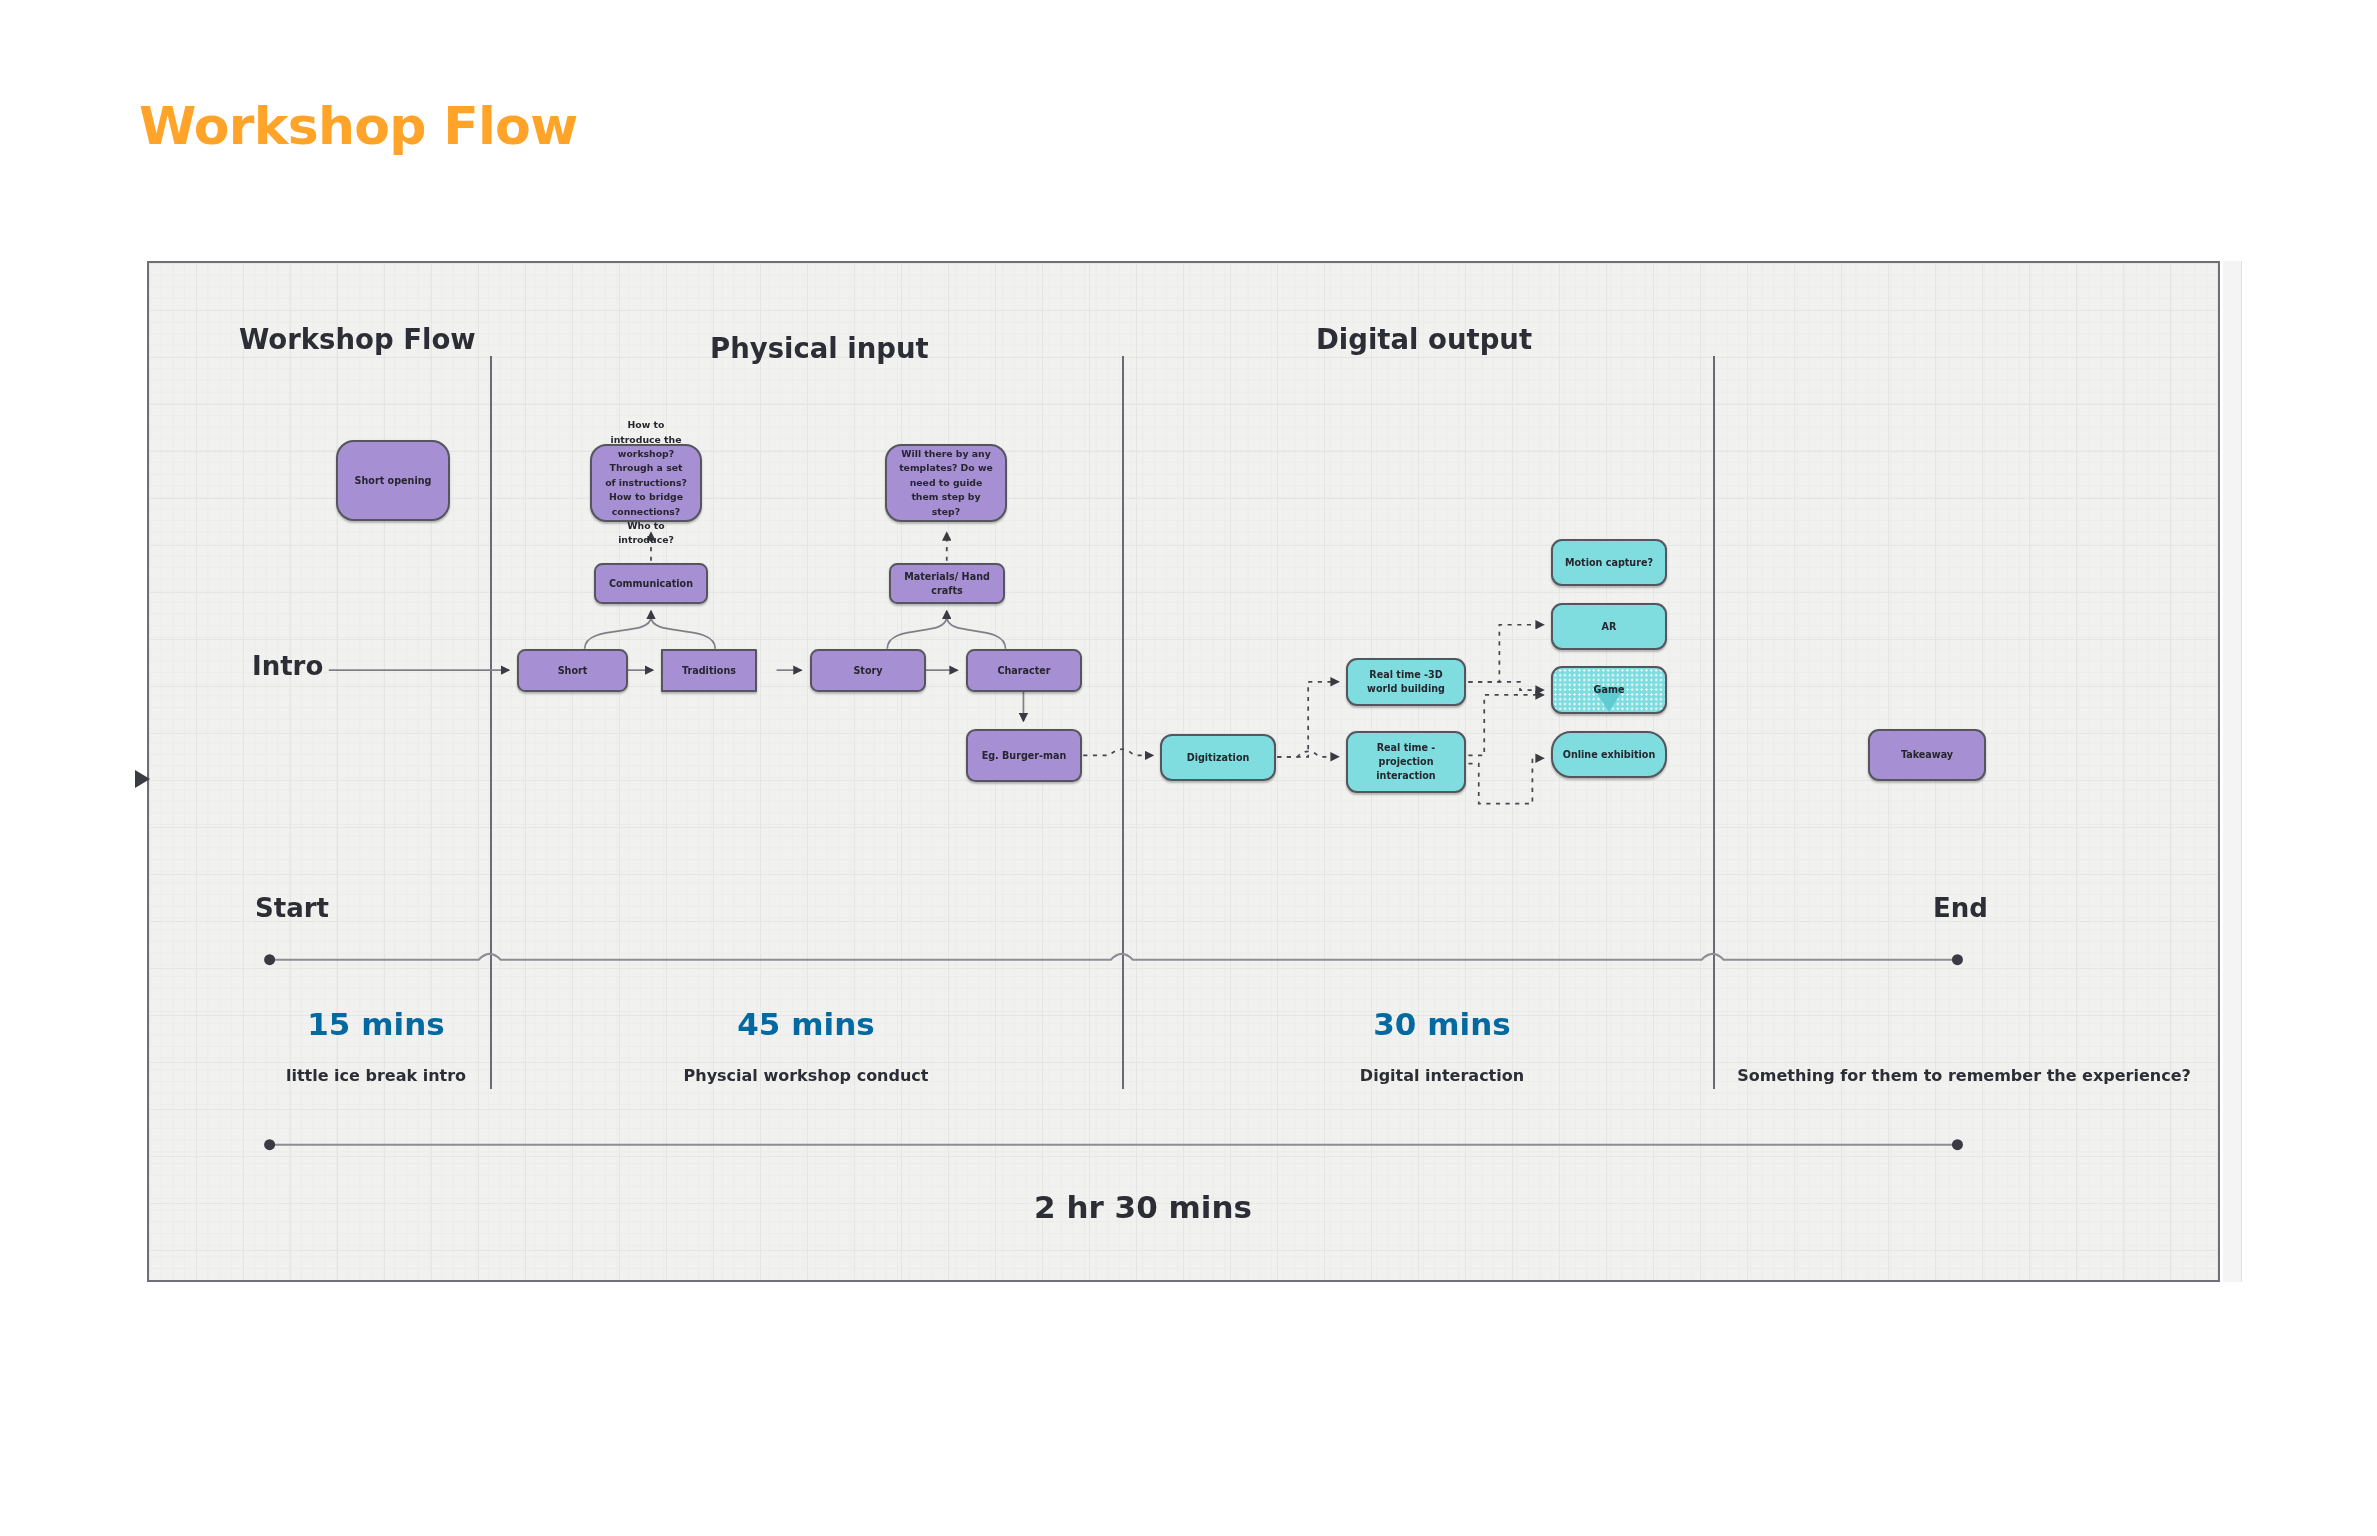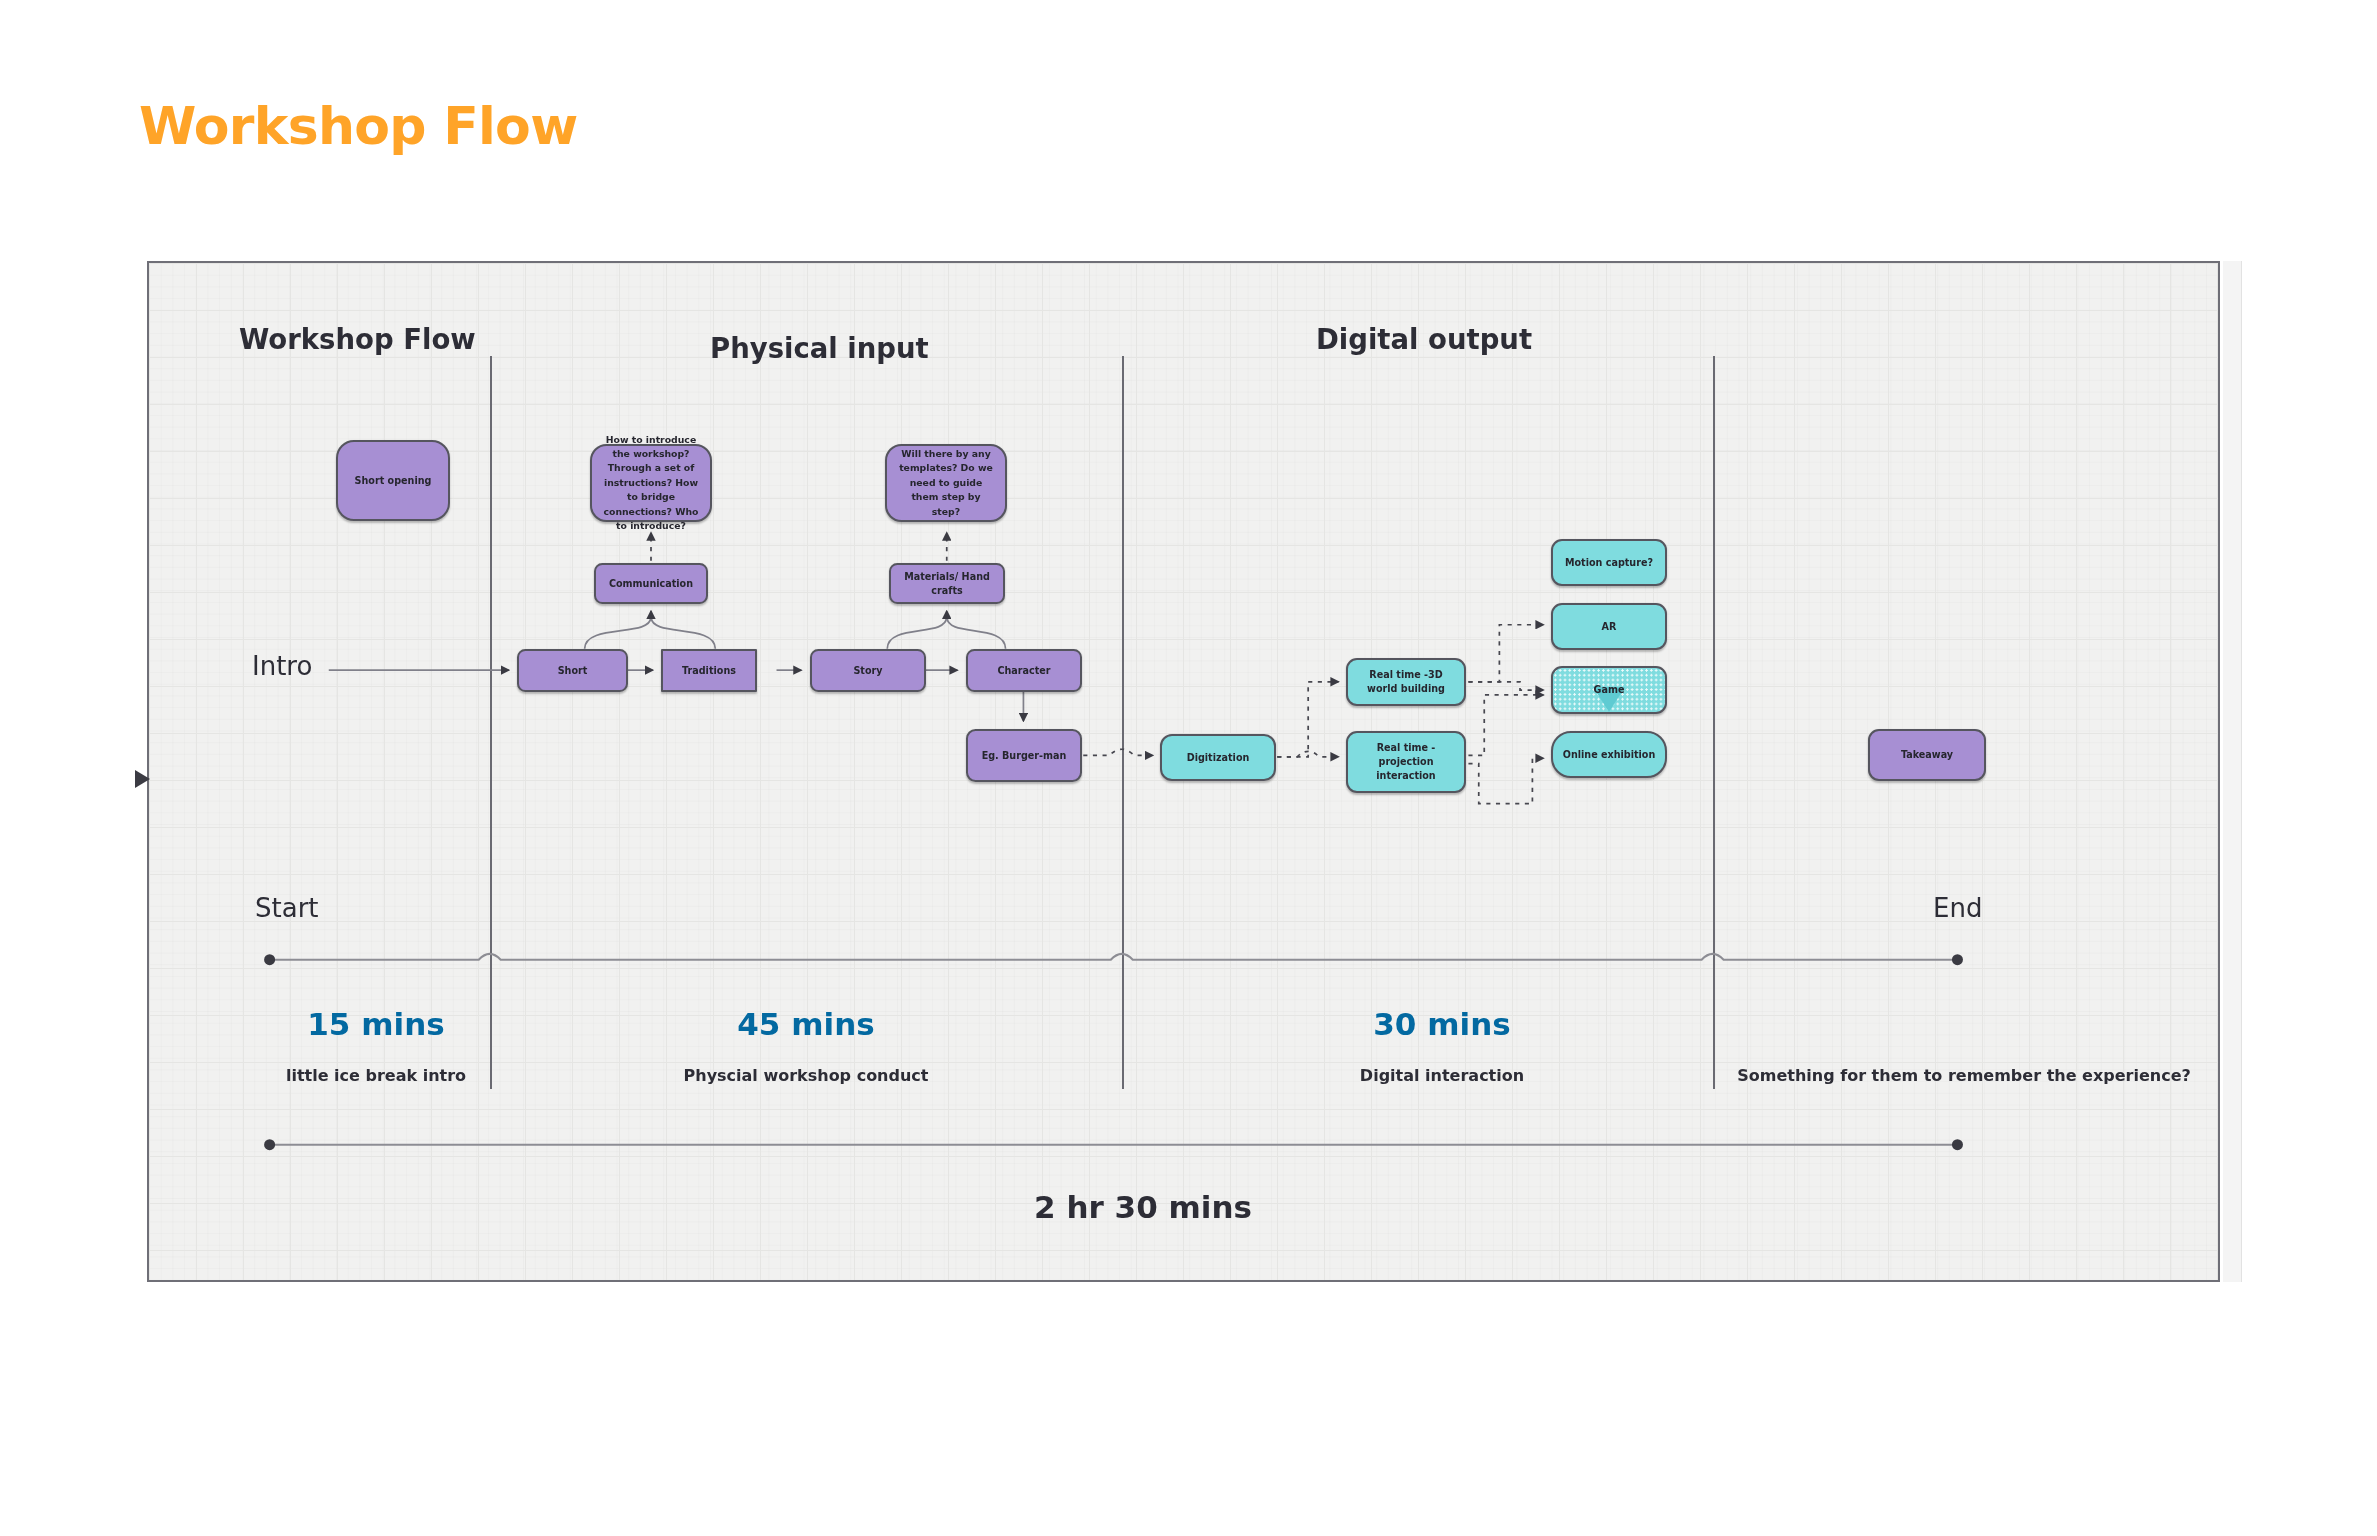--- a/index.html
+++ b/index.html
@@ -17,21 +17,21 @@
               linear-gradient(#e5e5e3 0.7px, transparent 0.7px),
               linear-gradient(90deg, #e5e5e3 0.7px, transparent 0.7px),
               linear-gradient(rgba(0,0,0,0.018) 0.7px, transparent 0.7px),
               linear-gradient(90deg, rgba(0,0,0,0.018) 0.7px, transparent 0.7px);
             background-size:47px 47px, 47px 47px, 11.7px 11.7px, 11.7px 11.7px; }
   #scroll-strip { position:absolute; left:2223px; top:261px; width:19px; height:1021px;
                   background:#f4f4f4; border-right:0.7px solid #e2e2e2; }
 
   
   .col-header { position:absolute; font-size:27.5px; font-weight:bold; color:#2d2d36; white-space:nowrap; }
-  .side-label { position:absolute; font-size:26px; font-weight:normal; color:#2d2d36; white-space:nowrap; }
+  .side-label { position:absolute; font-size:26px; font-weight:bold; color:#2d2d36; white-space:nowrap; }
   .mins-label { position:absolute; font-size:31px; font-weight:bold; color:#0369a1;
                 transform:translateX(-50%); white-space:nowrap; }
   .sub-label  { position:absolute; font-size:16px; font-weight:bold; color:#2d2d36;
                 transform:translateX(-50%); white-space:nowrap; }
   .total-label{ position:absolute; font-size:31px; font-weight:bold; color:#2d2d36;
                 transform:translateX(-50%); white-space:nowrap; }
 
   
   .divider { position:absolute; width:2.1px; background:#6a6a72; top:356px; height:733px; }
 
@@ -130,21 +130,21 @@
   <div class="sub-label" style="left:806px;top:1066px">Physcial workshop conduct</div>
   <div class="sub-label" style="left:1442px;top:1066px">Digital interaction</div>
   <div class="sub-label" style="left:1964px;top:1066px">Something for them to remember the experience?</div>
 
   <div class="total-label" style="left:1143px;top:1189px">2 hr 30 mins</div>
 
   <div class="node purple" style="left:336px;top:440px;width:114px;height:81px;border-radius:18px">
     <span>Short opening</span>
     </div>
 
-  <div class="node purple note" style="left:590px;top:444px;width:122px;height:78px;border-radius:16.5px">
+  <div class="node purple note" style="left:590px;top:444px;width:112px;height:78px;border-radius:16.5px">
     <span>How to introduce the workshop? Through a set of instructions? How to bridge connections? Who to introduce?</span>
     </div>
 
   <div class="node purple" style="left:594px;top:563px;width:114px;height:41px;border-radius:8.3px">
     <span>Communication</span>
     </div>
 
   <div class="node purple" style="left:517px;top:649px;width:111px;height:43px;border-radius:8.3px">
     <span>Short</span>
     </div>

